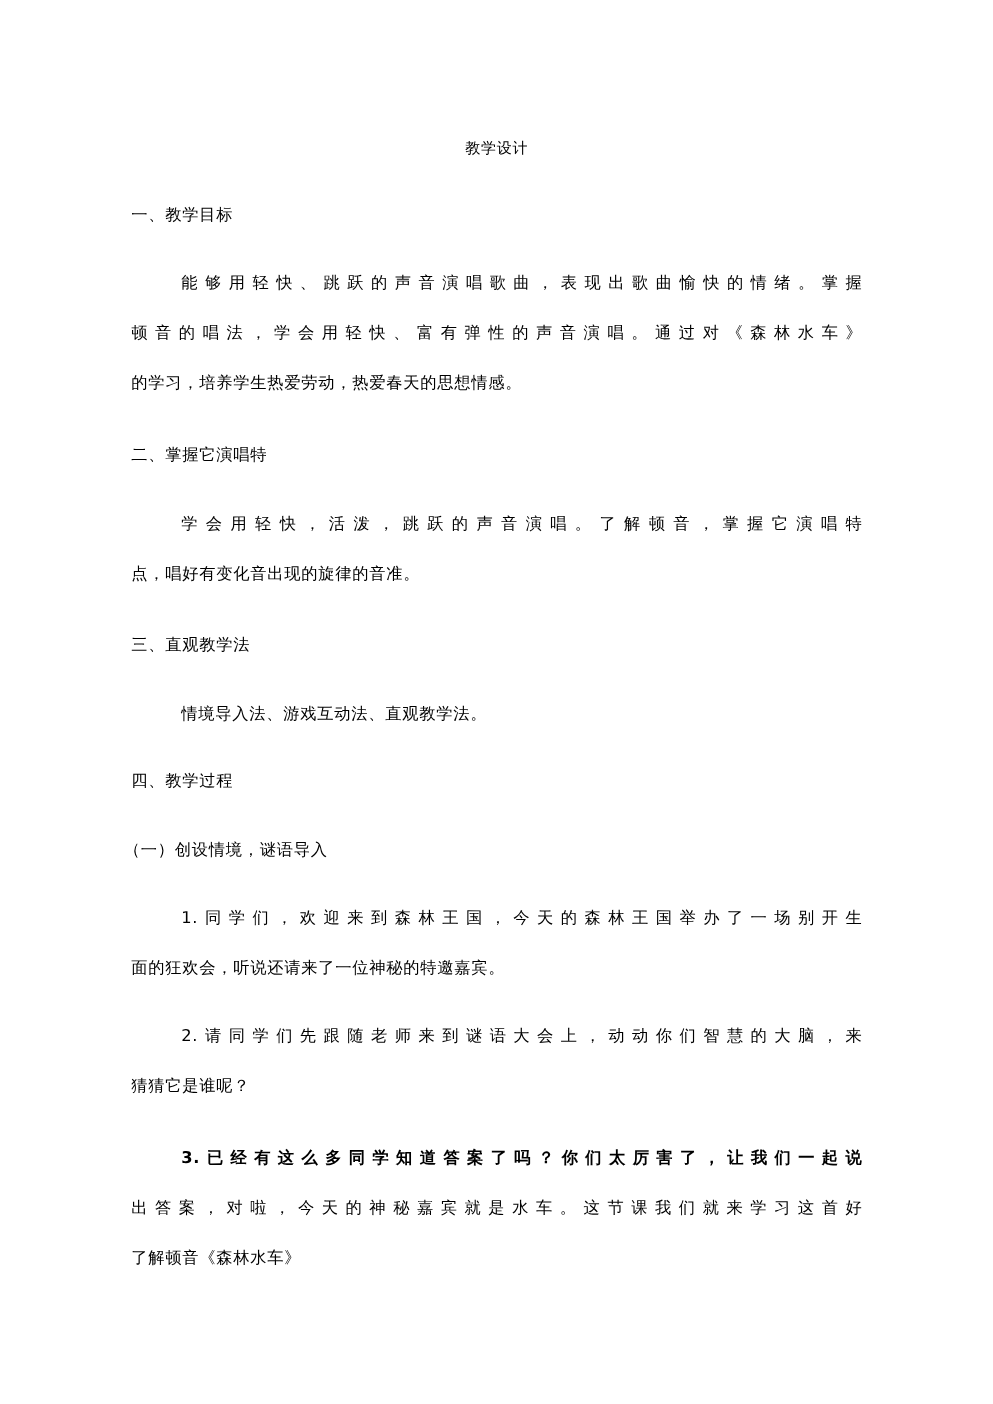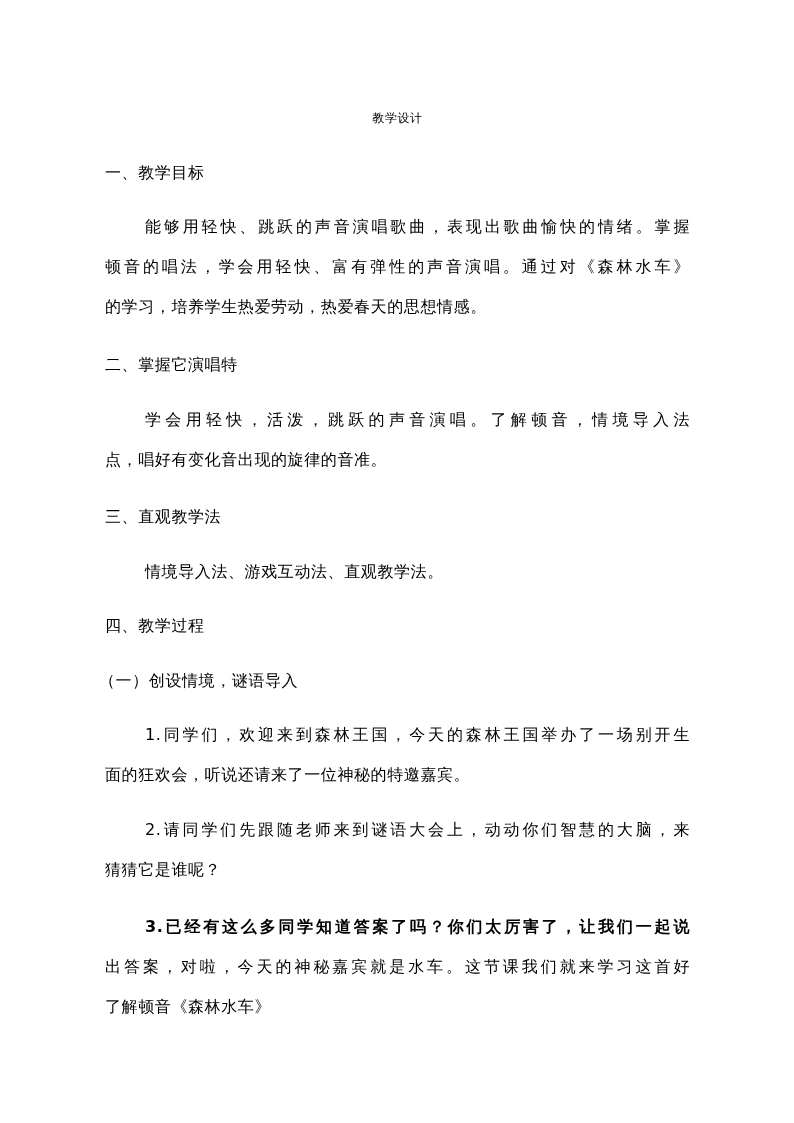--- a/index.html
+++ b/index.html
@@ -17,21 +17,21 @@
     }
     .page {
       position: absolute;
       left: 105px;
       top: 0;
       width: 585px;
     }
     .line {
       position: absolute;
       left: 0;
-      font-size: 16px;
+      font-size: 13px;
       line-height: 22px;
       white-space: nowrap;
       letter-spacing: 0.6px;
     }
     .title {
       position: absolute;
       left: 0;
       width: 585px;
       text-align: center;
       font-size: 12px;
@@ -53,21 +53,21 @@
 <div class="page">
 
   <div class="title" style="top:107px;">教学设计</div>
 
   <div class="line" style="top:162px;">一、教学目标</div>
   <div class="line indent justify" style="top:216px;">能够用轻快、跳跃的声音演唱歌曲，表现出歌曲愉快的情绪。掌握</div>
   <div class="line justify" style="top:256px;">顿音的唱法，学会用轻快、富有弹性的声音演唱。通过对《森林水车》</div>
   <div class="line" style="top:296px;">的学习，培养学生热爱劳动，热爱春天的思想情感。</div>
 
   <div class="line" style="top:354px;">二、掌握它演唱特</div>
-  <div class="line indent justify" style="top:409px;">学会用轻快，活泼，跳跃的声音演唱。了解顿音，情境导入法</div>
+  <div class="line indent justify" style="top:409px;">学会用轻快，活泼，跳跃的声音演唱。了解顿音，掌握它演唱特</div>
   <div class="line" style="top:449px;">点，唱好有变化音出现的旋律的音准。</div>
 
   <div class="line" style="top:506px;">三、直观教学法</div>
   <div class="line indent" style="top:561px;">情境导入法、游戏互动法、直观教学法。</div>
 
   <div class="line" style="top:615px;">四、教学过程</div>
   <div class="line" style="top:670px; left:-6px;">（一）创设情境，谜语导入</div>
 
   <div class="line indent justify" style="top:724px;">1.同学们，欢迎来到森林王国，今天的森林王国举办了一场别开生</div>
   <div class="line" style="top:764px;">面的狂欢会，听说还请来了一位神秘的特邀嘉宾。</div>

